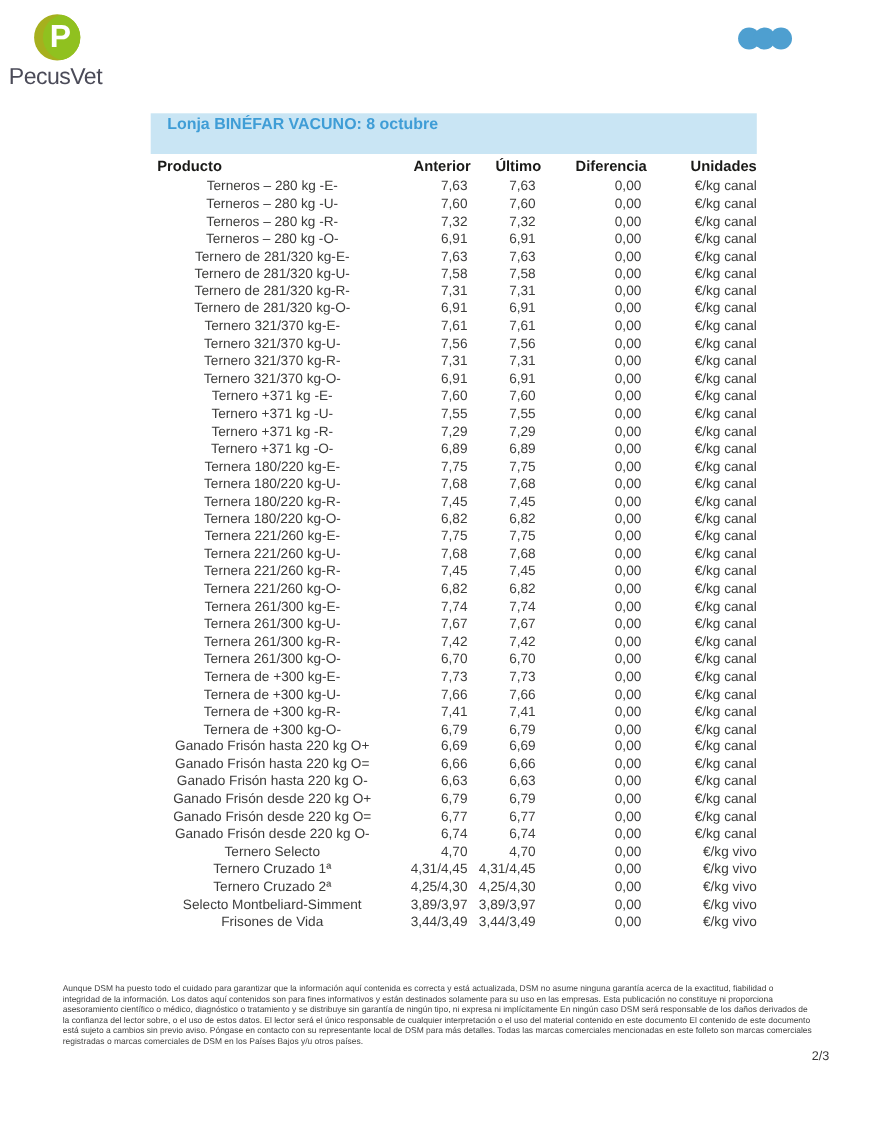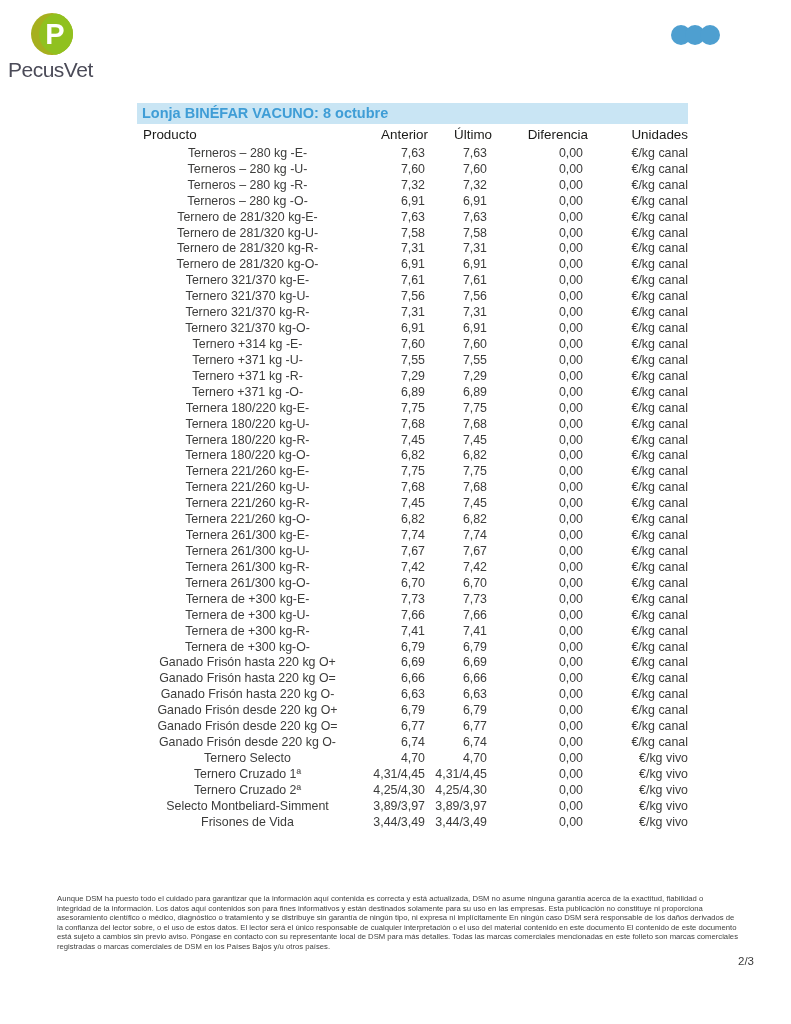--- a/index.html
+++ b/index.html
@@ -41,35 +41,35 @@
     position: absolute; top: 0; width: 20px; height: 20px;
     border-radius: 50%; background: #4e9fd0;
   }
   .dots span:nth-child(1) { left: 0; }
   .dots span:nth-child(2) { left: 14px; }
   .dots span:nth-child(3) { left: 29px; }
 
   
   .content { position: absolute; left: 137px; top: 103px; width: 551px; }
   .table-title {
-    height: 21px; line-height: 21px;
+    height: 37px; line-height: 21px;
     background: #c9e5f4; color: #3f9dd6;
     font-size: 14.5px; font-weight: bold;
-    padding-left: 5px; white-space: nowrap;
+    padding-left: 15px; white-space: nowrap;
   }
   table.price-table {
     width: 551px; border-collapse: collapse; table-layout: fixed;
   }
   table.price-table col.w0 { width: 215px; }
   table.price-table col.w1 { width: 76px; }
   table.price-table col.w2 { width: 64px; }
   table.price-table col.w3 { width: 96px; }
   table.price-table col.w4 { width: 100px; }
   table.price-table th {
-    font-size: 13.4px; font-weight: normal; color: #1a1a18;
+    font-size: 13.4px; font-weight: bold; color: #1a1a18;
     height: 21px; vertical-align: middle; white-space: nowrap;
     text-align: right; padding: 0;
   }
   table.price-table th.c0 { text-align: left; padding-left: 6px; }
   table.price-table td {
     font-size: 12.4px; color: #3c3c3b;
     height: 15.93px; vertical-align: middle; white-space: nowrap;
     text-align: right; padding: 0;
   }
   table.price-table td.c0 { text-align: center; padding-left: 6px; }
@@ -202,21 +202,21 @@
           <td class="c4">€/kg canal</td>
         </tr>
         <tr>
           <td class="c0">Ternero 321/370 kg-O-</td>
           <td class="c1">6,91</td>
           <td class="c2">6,91</td>
           <td class="c3">0,00</td>
           <td class="c4">€/kg canal</td>
         </tr>
         <tr>
-          <td class="c0">Ternero +314 kg -E-</td>
+          <td class="c0">Ternero +371 kg -E-</td>
           <td class="c1">7,60</td>
           <td class="c2">7,60</td>
           <td class="c3">0,00</td>
           <td class="c4">€/kg canal</td>
         </tr>
         <tr>
           <td class="c0">Ternero +371 kg -U-</td>
           <td class="c1">7,55</td>
           <td class="c2">7,55</td>
           <td class="c3">0,00</td>

